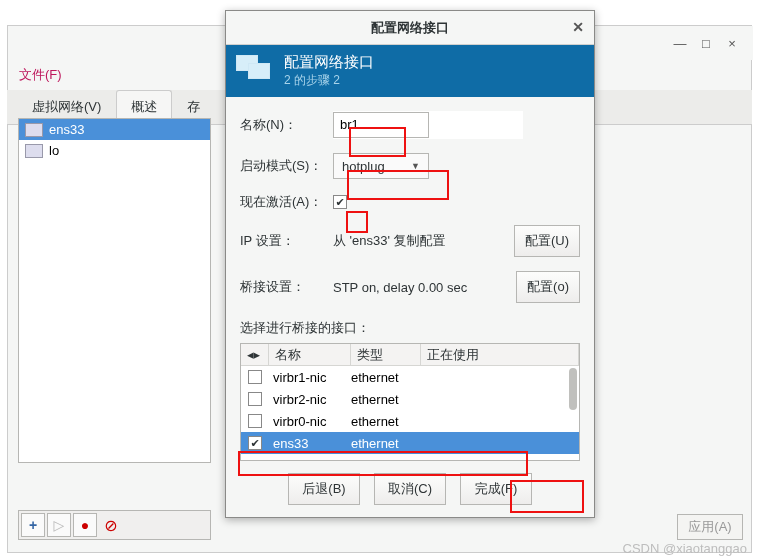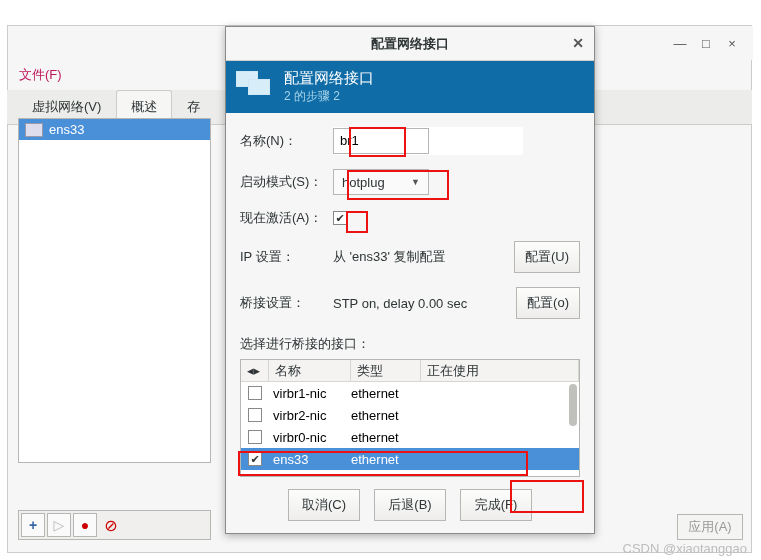--- a/index.html
+++ b/index.html
@@ -12,21 +12,21 @@
   .tab { padding:7px 14px; border:1px solid transparent; color:#2e3436;}
   .tab.active { background:#f6f6f5; border:1px solid #ccc; border-bottom:1px solid #f6f6f5; border-radius:3px 3px 0 0;}
   .iface-list { position:absolute; left:18px; top:118px; width:193px; height:345px; background:#fff; border:1px solid #b6b6b3;}
   .iface-row { display:flex; align-items:center; gap:6px; padding:3px 6px; }
   .iface-row.sel { background:#4a90d9; color:#fff;}
   .nic-icon { width:18px; height:14px; background:#dde; display:inline-block; border:1px solid #99a;}
   .bottom-bar { position:absolute; bottom:20px; left:18px; width:193px; height:30px; display:flex; gap:2px; align-items:center; border:1px solid #b6b6b3; background:#f0efee; padding:2px;}
   .bottom-btn { width:24px; height:24px; border:1px solid #b6b6b3; background:#fafafa; display:flex; align-items:center; justify-content:center; font-size:14px;}
   .apply-btn { position:absolute; right:18px; bottom:20px; width:66px; height:26px; border:1px solid #b6b6b3; background:#f4f4f2; color:#999;}
   
-  .dialog { position:absolute; left:225px; top:26px; width:370px; height:508px; background:#f5f6f5; border:1px solid #8a8a88; box-shadow:0 2px 8px rgba(0,0,0,.3); display:flex; flex-direction:column;}
+  .dialog { position:absolute; left:225px; top:10px; width:370px; height:508px; background:#f5f6f5; border:1px solid #8a8a88; box-shadow:0 2px 8px rgba(0,0,0,.3); display:flex; flex-direction:column;}
   .dlg-titlebar { height:34px; display:flex; align-items:center; justify-content:center; position:relative; font-weight:bold; color:#2e3436; border-bottom:1px solid #d0d0ce;}
   .dlg-close { position:absolute; right:10px; top:8px; font-size:14px; color:#555;}
   .dlg-banner { background:#0f6ca6; height:52px; display:flex; align-items:center; padding:0 10px; gap:10px;}
   .banner-icon { width:38px; height:32px; position:relative;}
   .mon { position:absolute; width:22px; height:16px; background:#d7eef9; border:1px solid #cfe8f5;}
   .mon.a { left:0; top:0;}
   .mon.b { left:12px; top:8px;}
   .banner-text .t { color:#fff; font-size:15px;}
   .banner-text .s { color:#a7d3ea; font-size:12px;}
   .dlg-body { padding:14px 14px 8px 14px; }
@@ -76,20 +76,24 @@
     <div class="tab">虚拟网络(V)</div>
     <div class="tab active">概述</div>
     <div class="tab">存</div>
   </div>
 </div>
 <div class="iface-list">
   <div class="iface-row sel">
     <span class="nic-icon"></span>
     <span>ens33</span>
   </div>
+  <div class="iface-row">
+    <span class="nic-icon"></span>
+    <span>lo</span>
+  </div>
 </div>
 <div class="bottom-bar">
   <div class="bottom-btn" style="color:#3465a4;font-weight:bold;">+</div>
   <div class="bottom-btn" style="color:#bbb;">▷</div>
   <div class="bottom-btn" style="color:#c00;">●</div>
   <div class="bottom-btn" style="color:#c00;border:none;background:none;font-size:16px;">⊘</div>
 </div>
 <button class="apply-btn">应用(A)</button>
 
 <div class="dialog">
@@ -183,22 +187,22 @@
               <span class="chk" style="background:#fff;color:#2e3436;">✔</span>
             </div>
             <div class="c1">ens33</div>
             <div class="c2">ethernet</div>
             <div class="c3"></div>
           </div>
         </div>
       <div class="scroll-thumb"></div>
     </div>
     <div class="dlg-footer">
+      <button class="btn" style="width:72px;justify-content:center;">后退(B)</button>
       <button class="btn" style="width:72px;justify-content:center;">取消(C)</button>
-      <button class="btn" style="width:72px;justify-content:center;">后退(B)</button>
       <button class="btn" style="width:72px;justify-content:center;">完成(F)</button>
     </div>
   </div>
 </div>
 
 <div class="hl" style="left:349px; top:127px; width:57px; height:30px;"></div>
 <div class="hl" style="left:347px; top:170px; width:102px; height:30px;"></div>
 <div class="hl" style="left:346px; top:211px; width:22px; height:22px;"></div>
 <div class="hl" style="left:238px; top:451px; width:290px; height:25px;"></div>
 <div class="hl" style="left:510px; top:480px; width:74px; height:33px;"></div>

